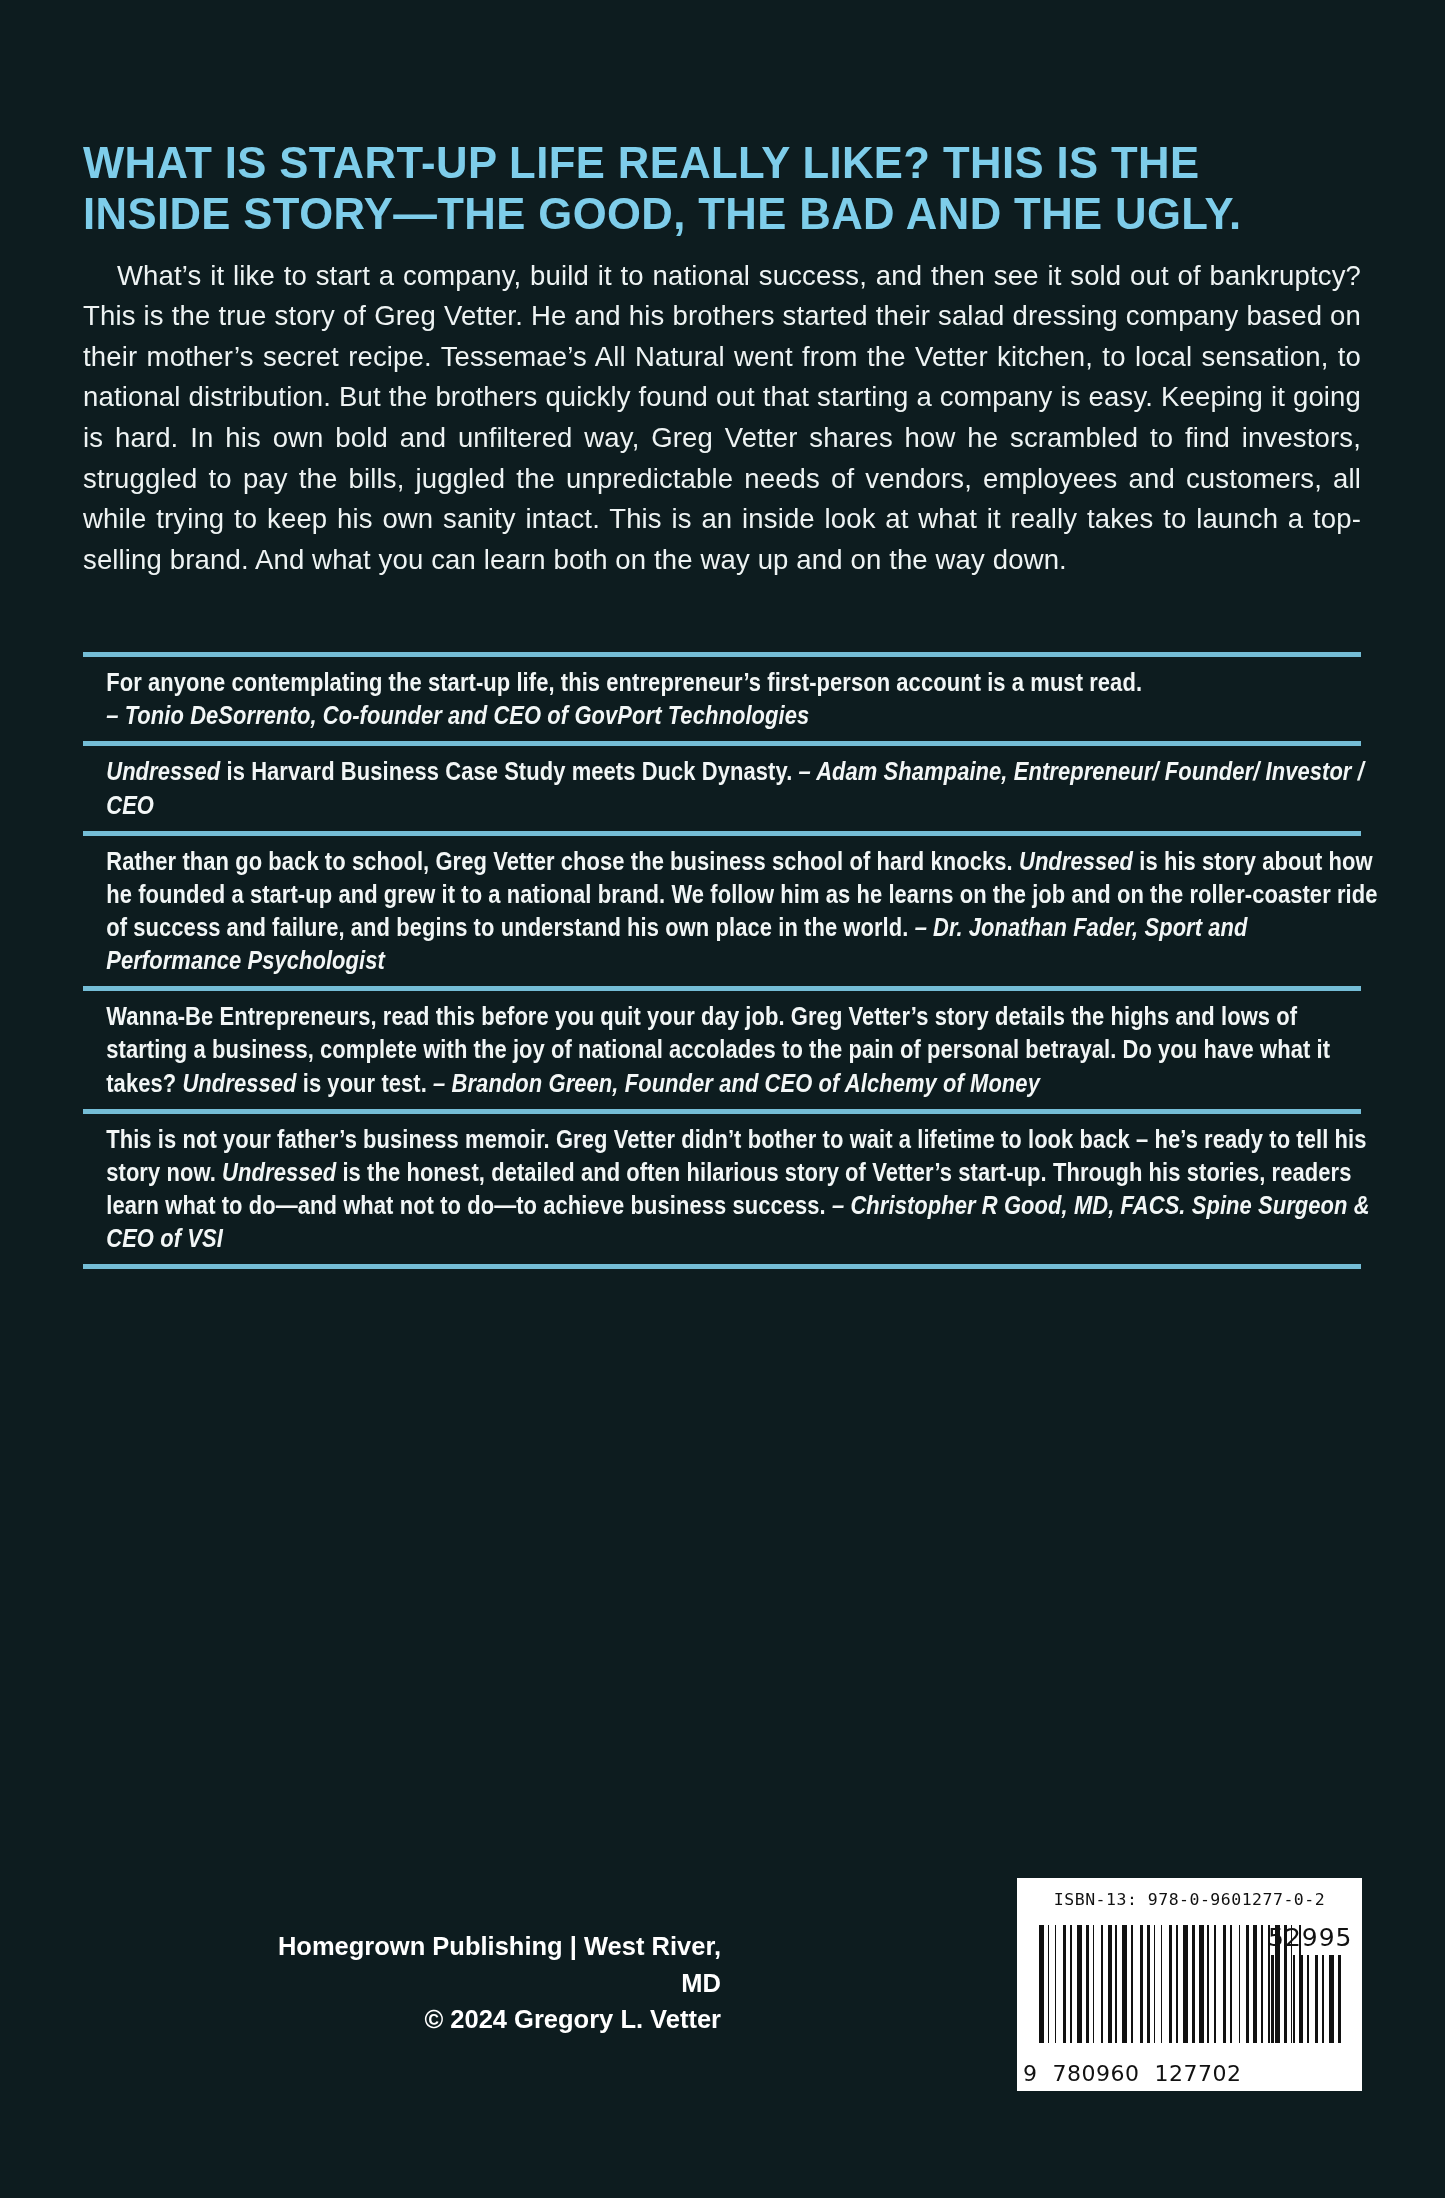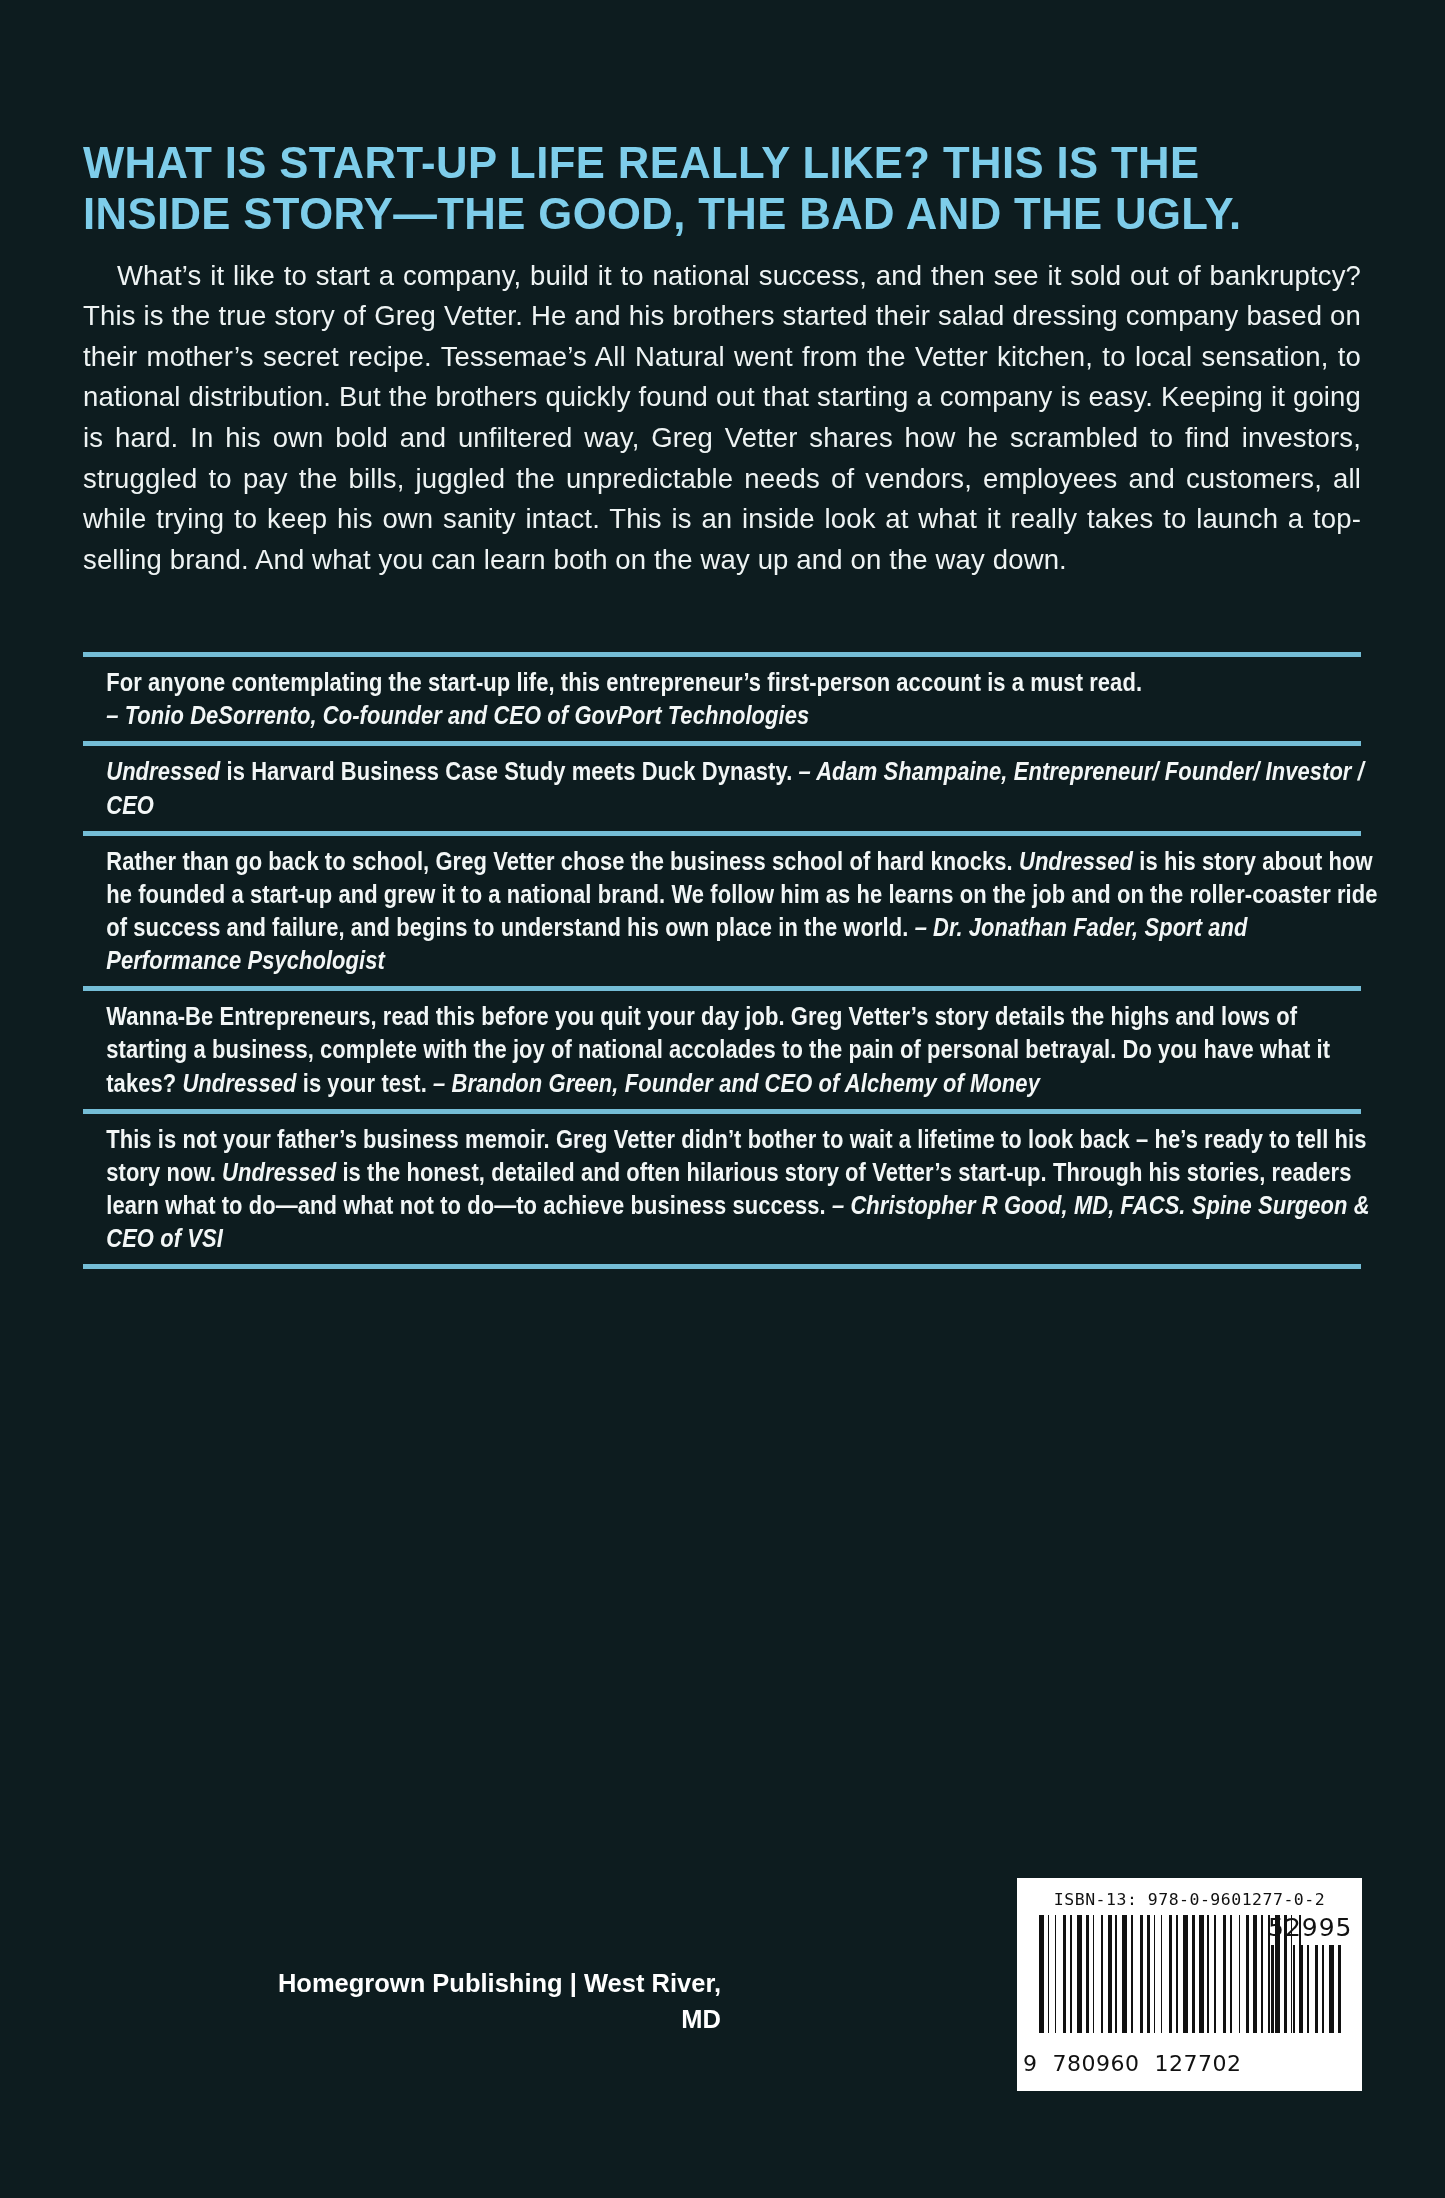--- a/index.html
+++ b/index.html
@@ -110,21 +110,21 @@
   .isbn-text {
     font-family: "DejaVu Sans Mono", "Liberation Mono", monospace;
     font-size: 16.5px;
     color: #111;
     text-align: center;
     letter-spacing: 0.5px;
     margin-top: 4px;
   }
   .bars-row {
     position: relative;
-    margin-top: 6px;
+    margin-top: 16px;
     height: 150px;
     text-decoration: underline;
   }
   .bars {
     position: absolute;
     left: 22px;
     top: 0;
     width: 222px;
     height: 118px;
   }
@@ -212,20 +212,21 @@
       <span class="attrib">– Christopher R Good, MD, FACS. Spine Surgeon &amp; CEO of VSI</span>
     </div>
     <div class="rule"></div>
 
   </div>
 
   <div class="footer">
 
     <div class="imprint">
       <div>Homegrown Publishing  |  West River, MD</div>
+      <div>© 2024 Gregory L. Vetter</div>
     </div>
 
     <div class="barcode-box">
       <div class="isbn-text">ISBN-13: 978-0-9601277-0-2</div>
       <div class="bars-row">
         <div class="bars" id="main-bars">
             <div class="b" style="left: 0px; width: 4.8px;"></div>
             <div class="b" style="left: 8.6px; width: 1.6px;"></div>
             <div class="b" style="left: 15.6px; width: 1.6px;"></div>
             <div class="b" style="left: 24.2px; width: 3.2px;"></div>

